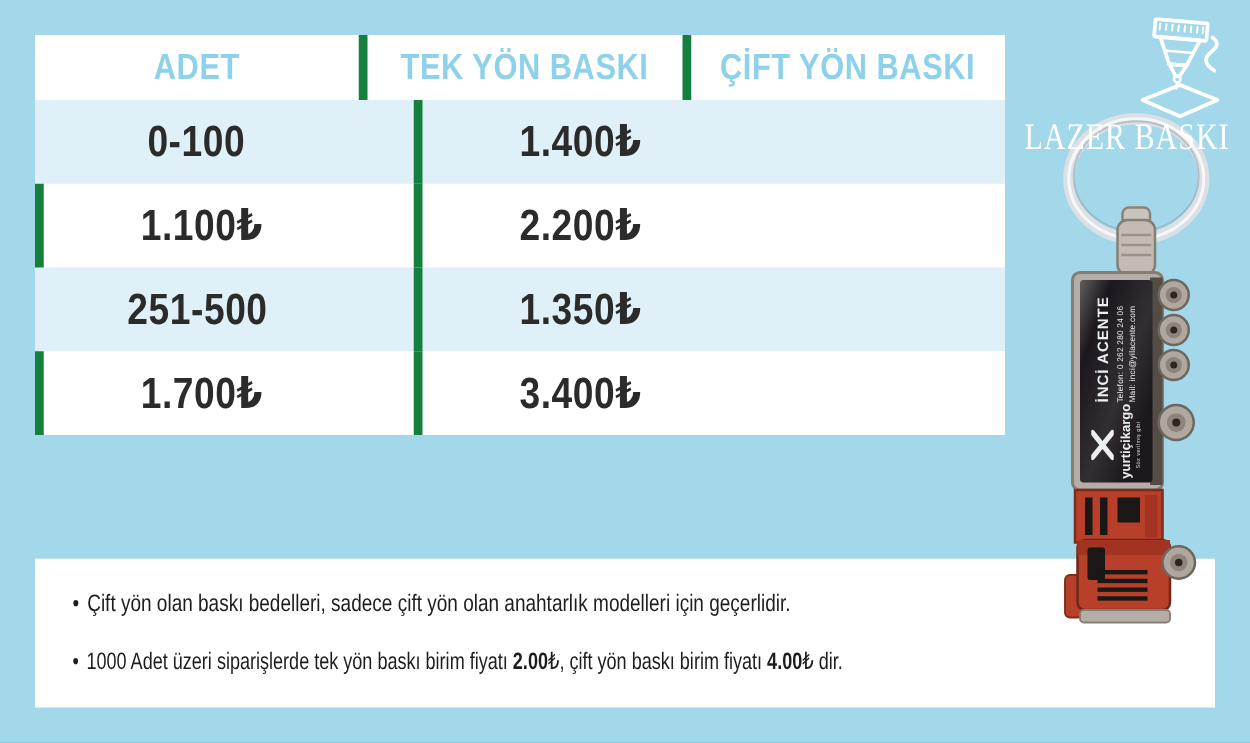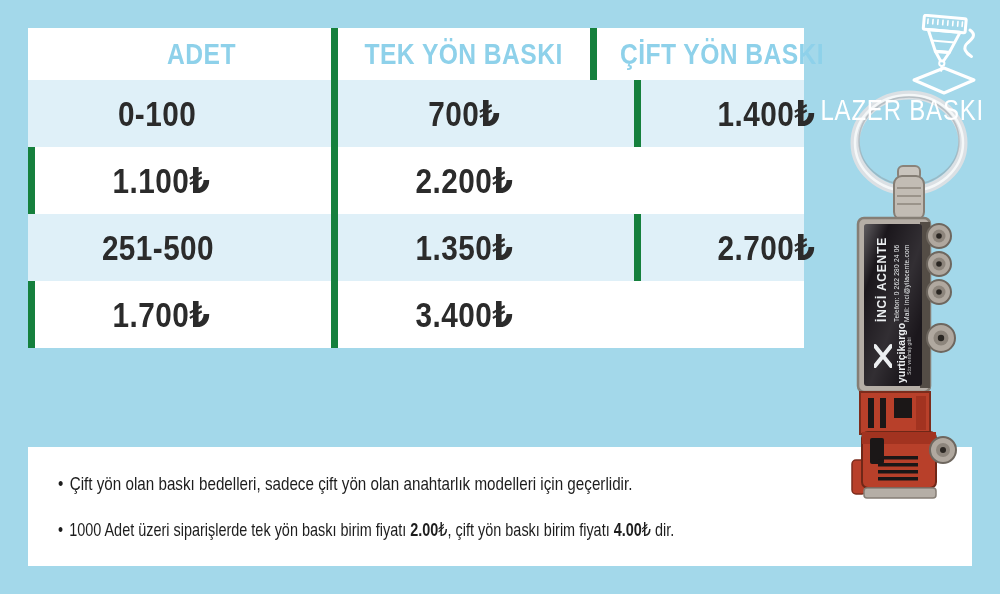--- a/index.html
+++ b/index.html
@@ -5,41 +5,41 @@
   html,body{margin:0;padding:0;background:#7fbfd6;}
   .stage{
     position:relative;width:1000px;height:594px;overflow:hidden;
     background:#a3d8ea;
     font-family:"Liberation Sans","DejaVu Sans",sans-serif;
   }
 
   
   .price-table{position:absolute;left:28px;top:28px;width:776px;background:#ffffff;}
   .trow{display:grid;grid-template-columns:259px 259px 258px;}
-  .thead{height:52px;margin-left:44px;}
+  .thead{height:52px;}
   .tdata{height:67px;gap:44px;}
   .tdata.alt{background:#dff0f8;}
   .cell{display:flex;align-items:center;justify-content:center;overflow:hidden;}
   .cell.sep{border-left:7px solid #15803d;}
   .hlabel{
     color:#8ed1ea;font-size:29px;font-weight:700;letter-spacing:.5px;
     transform:scaleX(.85);white-space:nowrap;
   }
   .vlabel{
     color:#2b2b2b;font-size:35px;font-weight:700;letter-spacing:.5px;
     transform:scaleX(.85);white-space:nowrap;
     font-family:"Liberation Sans","DejaVu Sans",sans-serif;
   }
 
   
   .laser-icon{position:absolute;left:898px;top:14px;z-index:2;}
   .keyring{position:absolute;left:848px;top:88px;z-index:1;}
   .lazer-label{
     position:absolute;left:804px;top:92px;width:196px;height:36px;z-index:3;
-    display:flex;align-items:center;justify-content:center;
+    display:flex;align-items:center;justify-content:center;font-family:Liberation Serif, serif;
   }
   .lazer-label span{
     color:#ffffff;font-size:30px;font-weight:400;letter-spacing:1px;
     transform:scaleX(.8);white-space:nowrap;
   }
   .truck{position:absolute;left:846px;top:164px;z-index:4;}
 
   
   .kc-overlay{position:absolute;left:864px;top:224px;width:58px;height:162px;z-index:5;}
   .kc-rot{
@@ -83,43 +83,37 @@
       <div class="cell sep">
         <span class="hlabel">ÇİFT YÖN BASKI</span>
       </div>
     </div>
 
     <div class="trow tdata alt">
       <div class="cell">
           <span class="vlabel">0-100</span>
         </div>
       <div class="cell sep">
-          <span class="vlabel">700₺</span>
-        </div>
-      <div class="cell sep">
           <span class="vlabel">1.400₺</span>
         </div>
     </div>
     <div class="trow tdata">
       <div class="cell sep">
           <span class="vlabel">1.100₺</span>
         </div>
       <div class="cell sep">
           <span class="vlabel">2.200₺</span>
         </div>
     </div>
     <div class="trow tdata alt">
       <div class="cell">
           <span class="vlabel">251-500</span>
         </div>
       <div class="cell sep">
           <span class="vlabel">1.350₺</span>
-        </div>
-      <div class="cell sep">
-          <span class="vlabel">2.700₺</span>
         </div>
     </div>
     <div class="trow tdata">
       <div class="cell sep">
           <span class="vlabel">1.700₺</span>
         </div>
       <div class="cell sep">
           <span class="vlabel">3.400₺</span>
         </div>
     </div>

